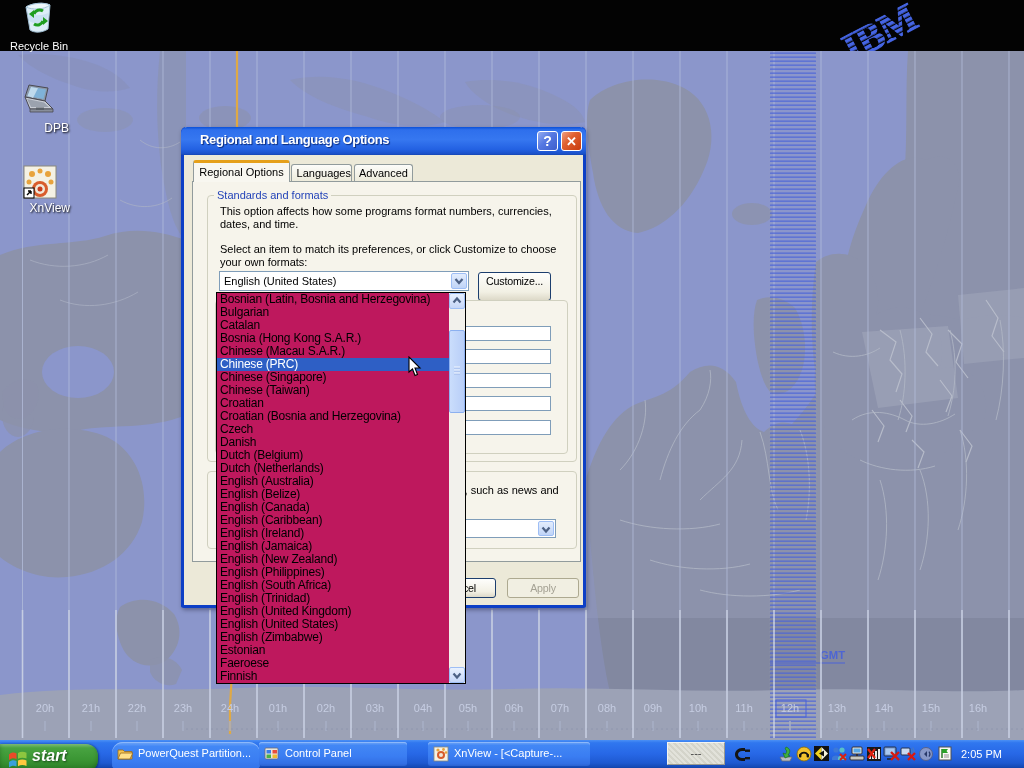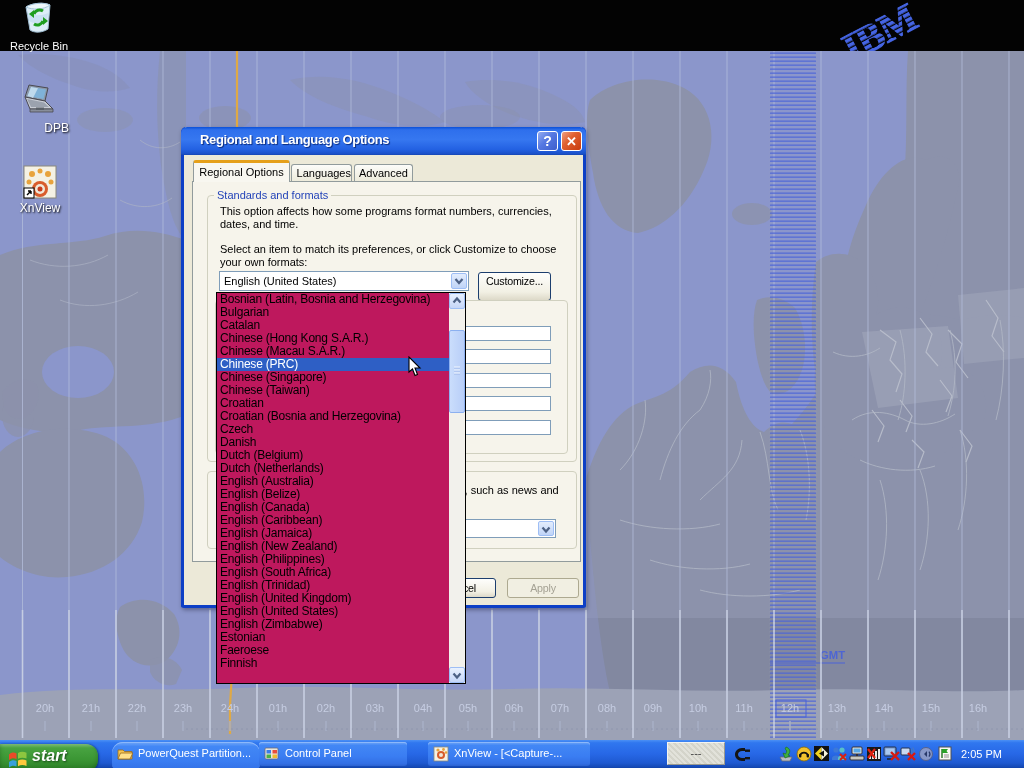--- a/index.html
+++ b/index.html
@@ -162,21 +162,21 @@
         <circle cx="25" cy="9" r="3"></circle>
 <circle cx="28" cy="17" r="2.5"></circle>
         <circle cx="6" cy="17" r="2.5"></circle>
 </g>
 <path d="M17,24 m-8,0 a8,8 0 1,0 16,0 a8,8 0 1,0 -16,0" fill="#D85C2C"></path>
 <path d="M17,24 m-5,0 a5,5 0 1,1 10,0 a5,5 0 1,1 -10,0" fill="#F0E8D8"></path>
 <path d="M17,24 m-2.5,0 a2.5,2.5 0 1,0 5,0 a2.5,2.5 0 1,0 -5,0" fill="#C83C1C"></path>
 <rect x="1" y="23" width="10" height="10" fill="#fff" stroke="#000" stroke-width="1"></rect>
 <path d="M4,30 L8,26 M8,26 L8,29 M8,26 L5,26" stroke="#000" stroke-width="1.4" fill="none"></path>
 </svg>
-<div class="abs" style="left:10px;top:201px;width:60px;text-align:center;font-size:12px;color:#fff;text-shadow:1px 1px 2px #000">XnView</div>
+<div class="abs" style="left:10px;top:201px;width:60px;text-align:right;font-size:12px;color:#fff;text-shadow:1px 1px 2px #000">XnView</div>
 
 <div class="abs" style="left:181px;top:127px;width:405px;height:481px;background:#ECE9D8;border:3px solid #0D3FC6;border-top:none;border-radius:5px 5px 3px 3px;box-shadow:1px 2px 4px rgba(0,0,20,0.35)">
  <div class="abs" style="left:-3px;top:0;width:405px;height:28px;border-radius:6px 6px 0 0;background:linear-gradient(180deg,#0A50D8 0%,#2E6FEC 10%,#3677F0 45%,#2361E2 80%,#1A50C8 96%,#1545B0 100%)">
   <div class="abs" style="left:19px;top:5px;font-size:13px;font-weight:bold;color:#fff;text-shadow:1px 1px 1px #0A2A7C;letter-spacing:-0.35px">Regional and Language Options</div>
   <div class="abs" style="left:356px;top:4px;width:21px;height:20px;border-radius:3px;border:1px solid #fff;background:linear-gradient(135deg,#93ABF0 0%,#5578E2 45%,#3E5ECC 100%);color:#fff;font-weight:bold;font-size:14px;text-align:center;line-height:19px">?</div>
   <div class="abs" style="left:380px;top:4px;width:21px;height:20px;border-radius:3px;border:1px solid #fff;background:linear-gradient(135deg,#F0A080 0%,#E06030 40%,#C83C10 100%);color:#fff;font-weight:bold;font-size:13px;text-align:center;line-height:19px">✕</div>
  </div>
 
  <div class="abs" style="left:107px;top:37px;width:61px;height:18px;background:linear-gradient(#FCFCF9,#ECEAD9);border:1px solid #919B9C;border-bottom:none;border-radius:3px 3px 0 0;font-size:11px;text-align:right;line-height:17px">Languages</div>
  <div class="abs" style="left:170px;top:37px;width:59px;height:18px;background:linear-gradient(#FCFCF9,#ECEAD9);border:1px solid #919B9C;border-bottom:none;border-radius:3px 3px 0 0;font-size:11px;text-align:center;line-height:17px">Advanced</div>
@@ -219,35 +219,36 @@
  <div class="abs bt" style="left:164px;top:451px;width:72px;height:20px;background:linear-gradient(#FEFEFC,#F2F0E4 70%,#DDD9C8);border:1px solid #1C3E6E;border-radius:3px;font-size:11px;text-align:center;line-height:18px">OK</div>
  <div class="abs bt" style="left:240px;top:451px;width:72px;height:20px;background:linear-gradient(#FEFEFC,#F2F0E4 70%,#DDD9C8);border:1px solid #1C3E6E;border-radius:3px;font-size:11px;text-align:center;line-height:18px">Cancel</div>
  <div class="abs bt" style="left:323px;top:451px;width:72px;height:20px;background:#F1EFE2;border:1px solid #ADA990;border-radius:3px;font-size:11px;text-align:center;line-height:18px;color:#A5A294">Apply</div>
 </div>
 
 <div class="abs" style="left:216px;top:292px;width:250px;height:392px;background:#be185d;border:1px solid #000;font-size:12px;letter-spacing:-0.2px">
 <div style="padding-left:3px;line-height:13px;white-space:nowrap">
 <div>Bosnian (Latin, Bosnia and Herzegovina)</div>
 <div>Bulgarian</div>
 <div>Catalan</div>
-<div>Chinese (Hong Kong S.A.R.)</div>
+<div>Bosnia (Hong Kong S.A.R.)</div>
 <div>Chinese (Macau S.A.R.)</div>
 <div style="background:#2E5FC5;color:#fff;margin-left:-3px;padding-left:3px">Chinese (PRC)</div>
 <div>Chinese (Singapore)</div>
 <div>Chinese (Taiwan)</div>
 <div>Croatian</div>
 <div>Croatian (Bosnia and Herzegovina)</div>
 <div>Czech</div>
 <div>Danish</div>
 <div>Dutch (Belgium)</div>
 <div>Dutch (Netherlands)</div>
 <div>English (Australia)</div>
 <div>English (Belize)</div>
 <div>English (Canada)</div>
 <div>English (Caribbean)</div>
+<div>English (Ireland)</div>
 <div>English (Jamaica)</div>
 <div>English (New Zealand)</div>
 <div>English (Philippines)</div>
 <div>English (South Africa)</div>
 <div>English (Trinidad)</div>
 <div>English (United Kingdom)</div>
 <div>English (United States)</div>
 <div>English (Zimbabwe)</div>
 <div>Estonian</div>
 <div>Faeroese</div>

